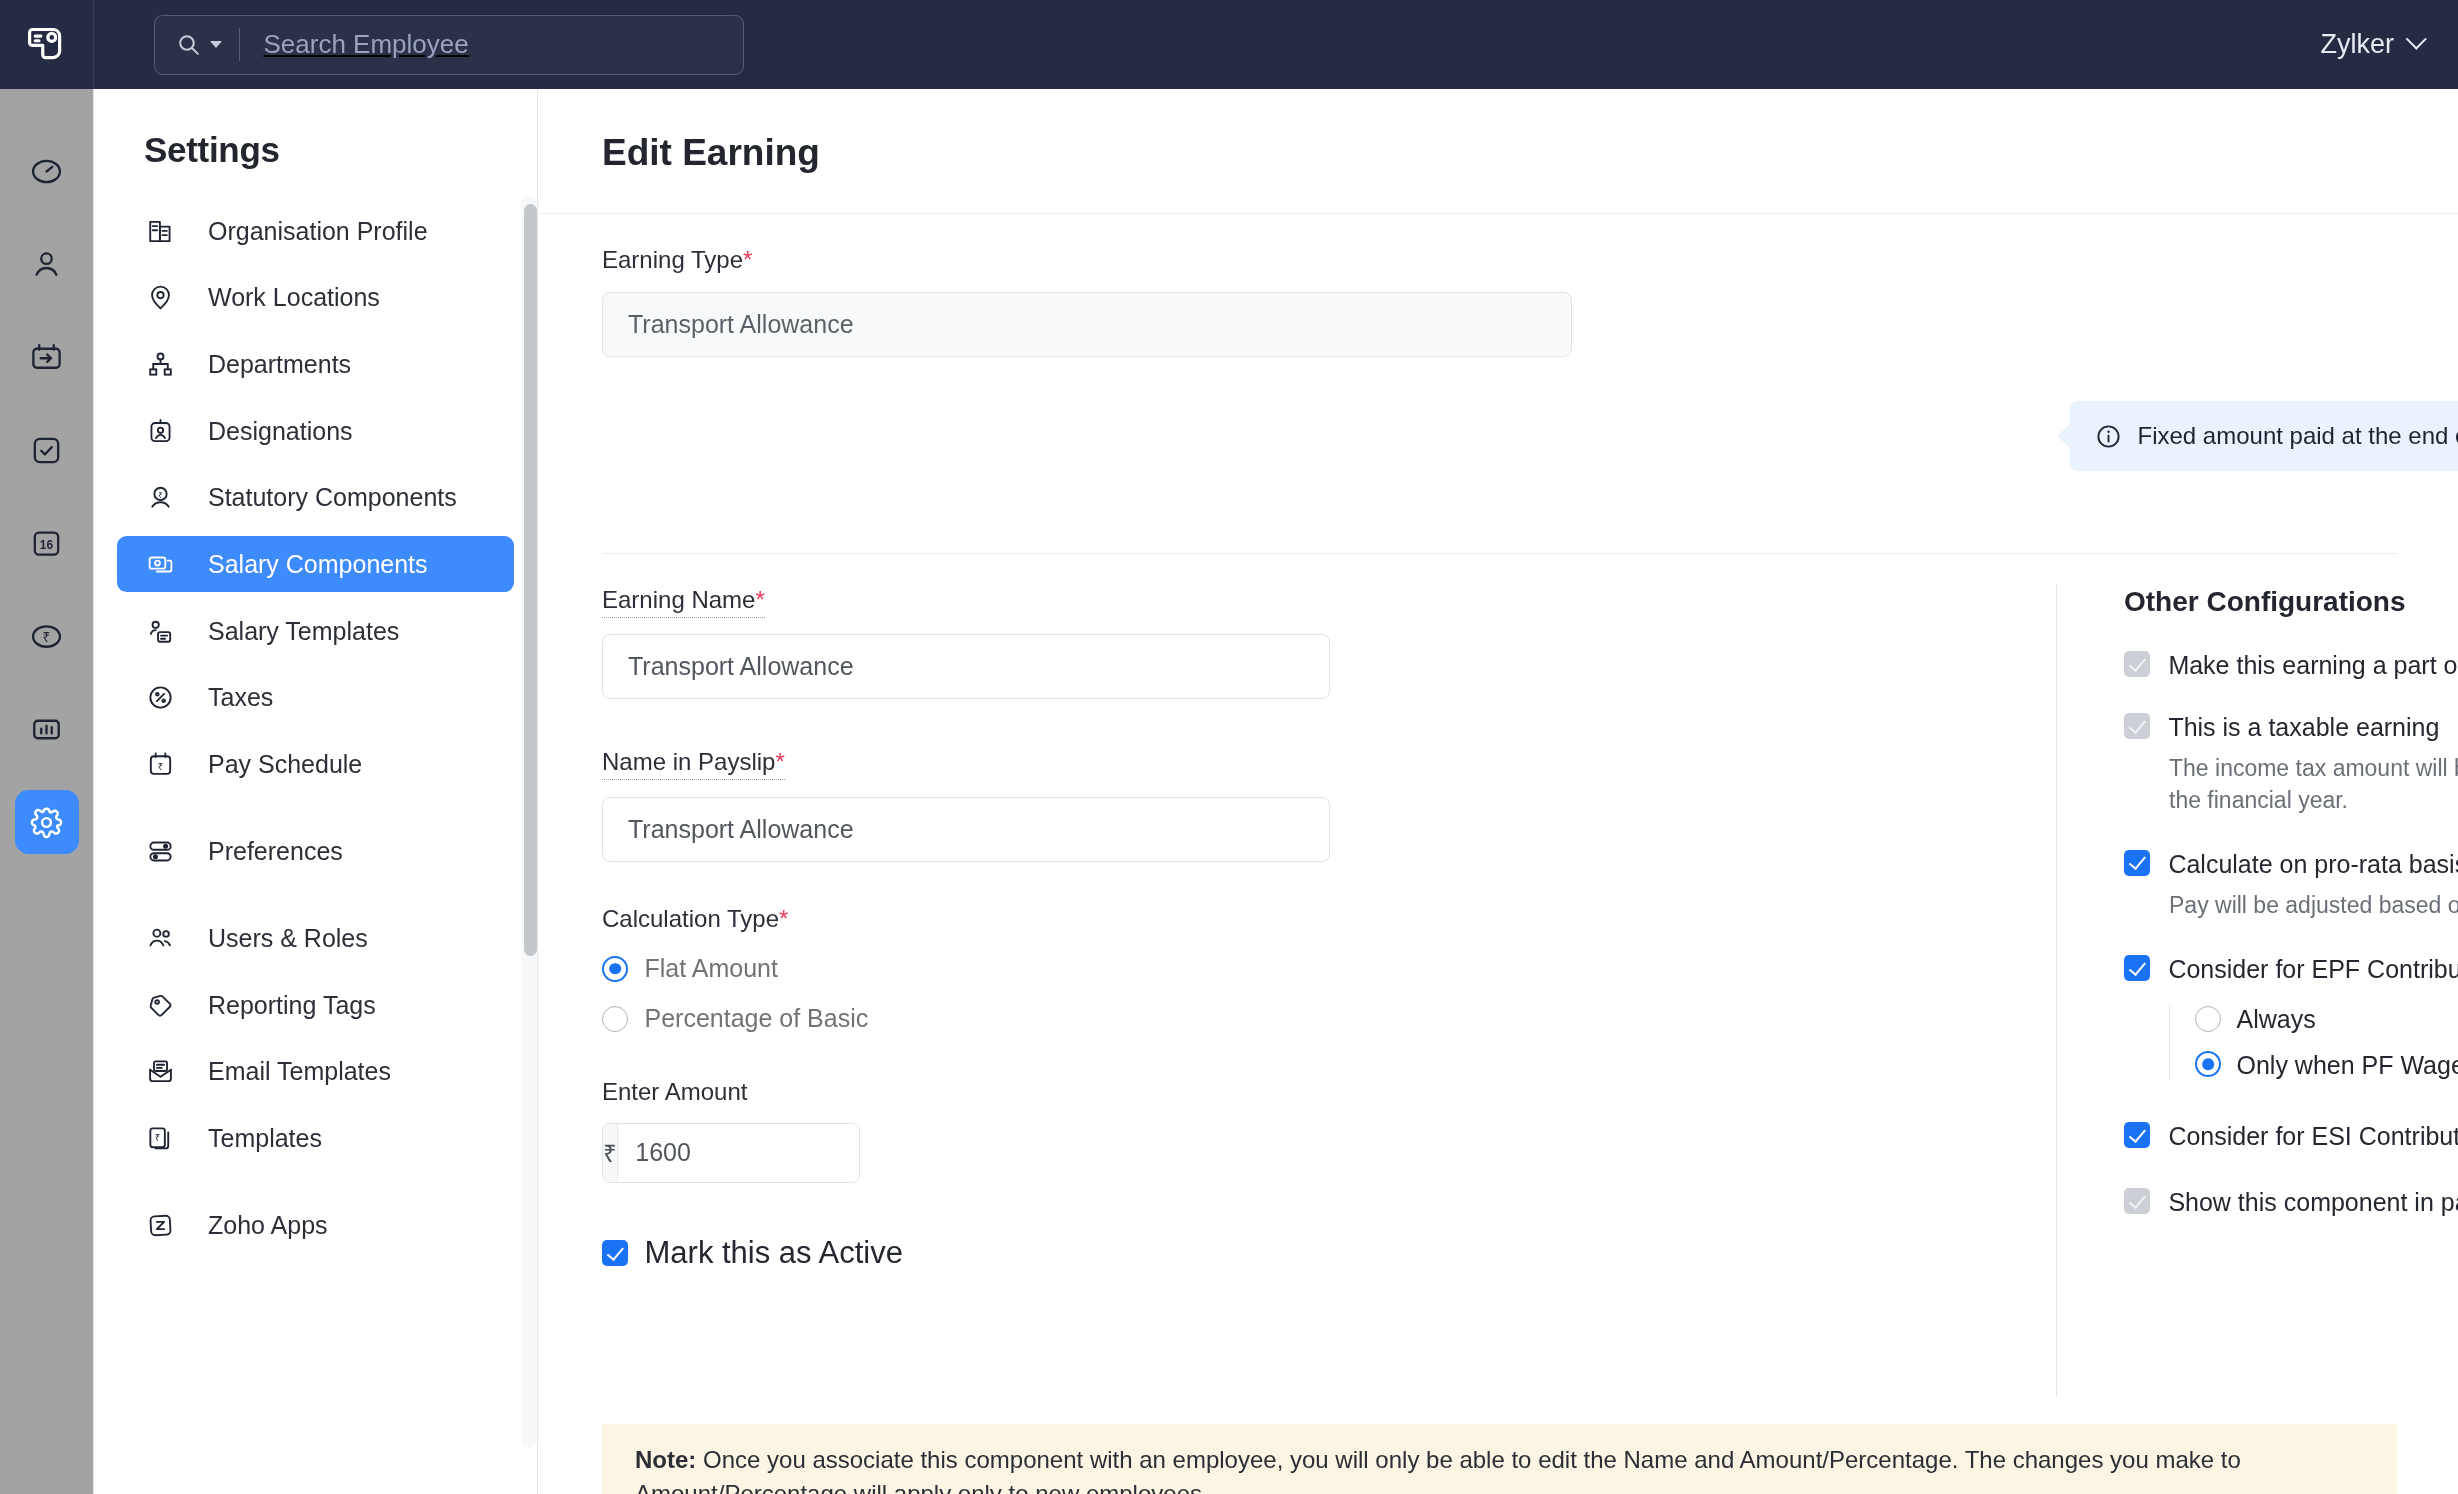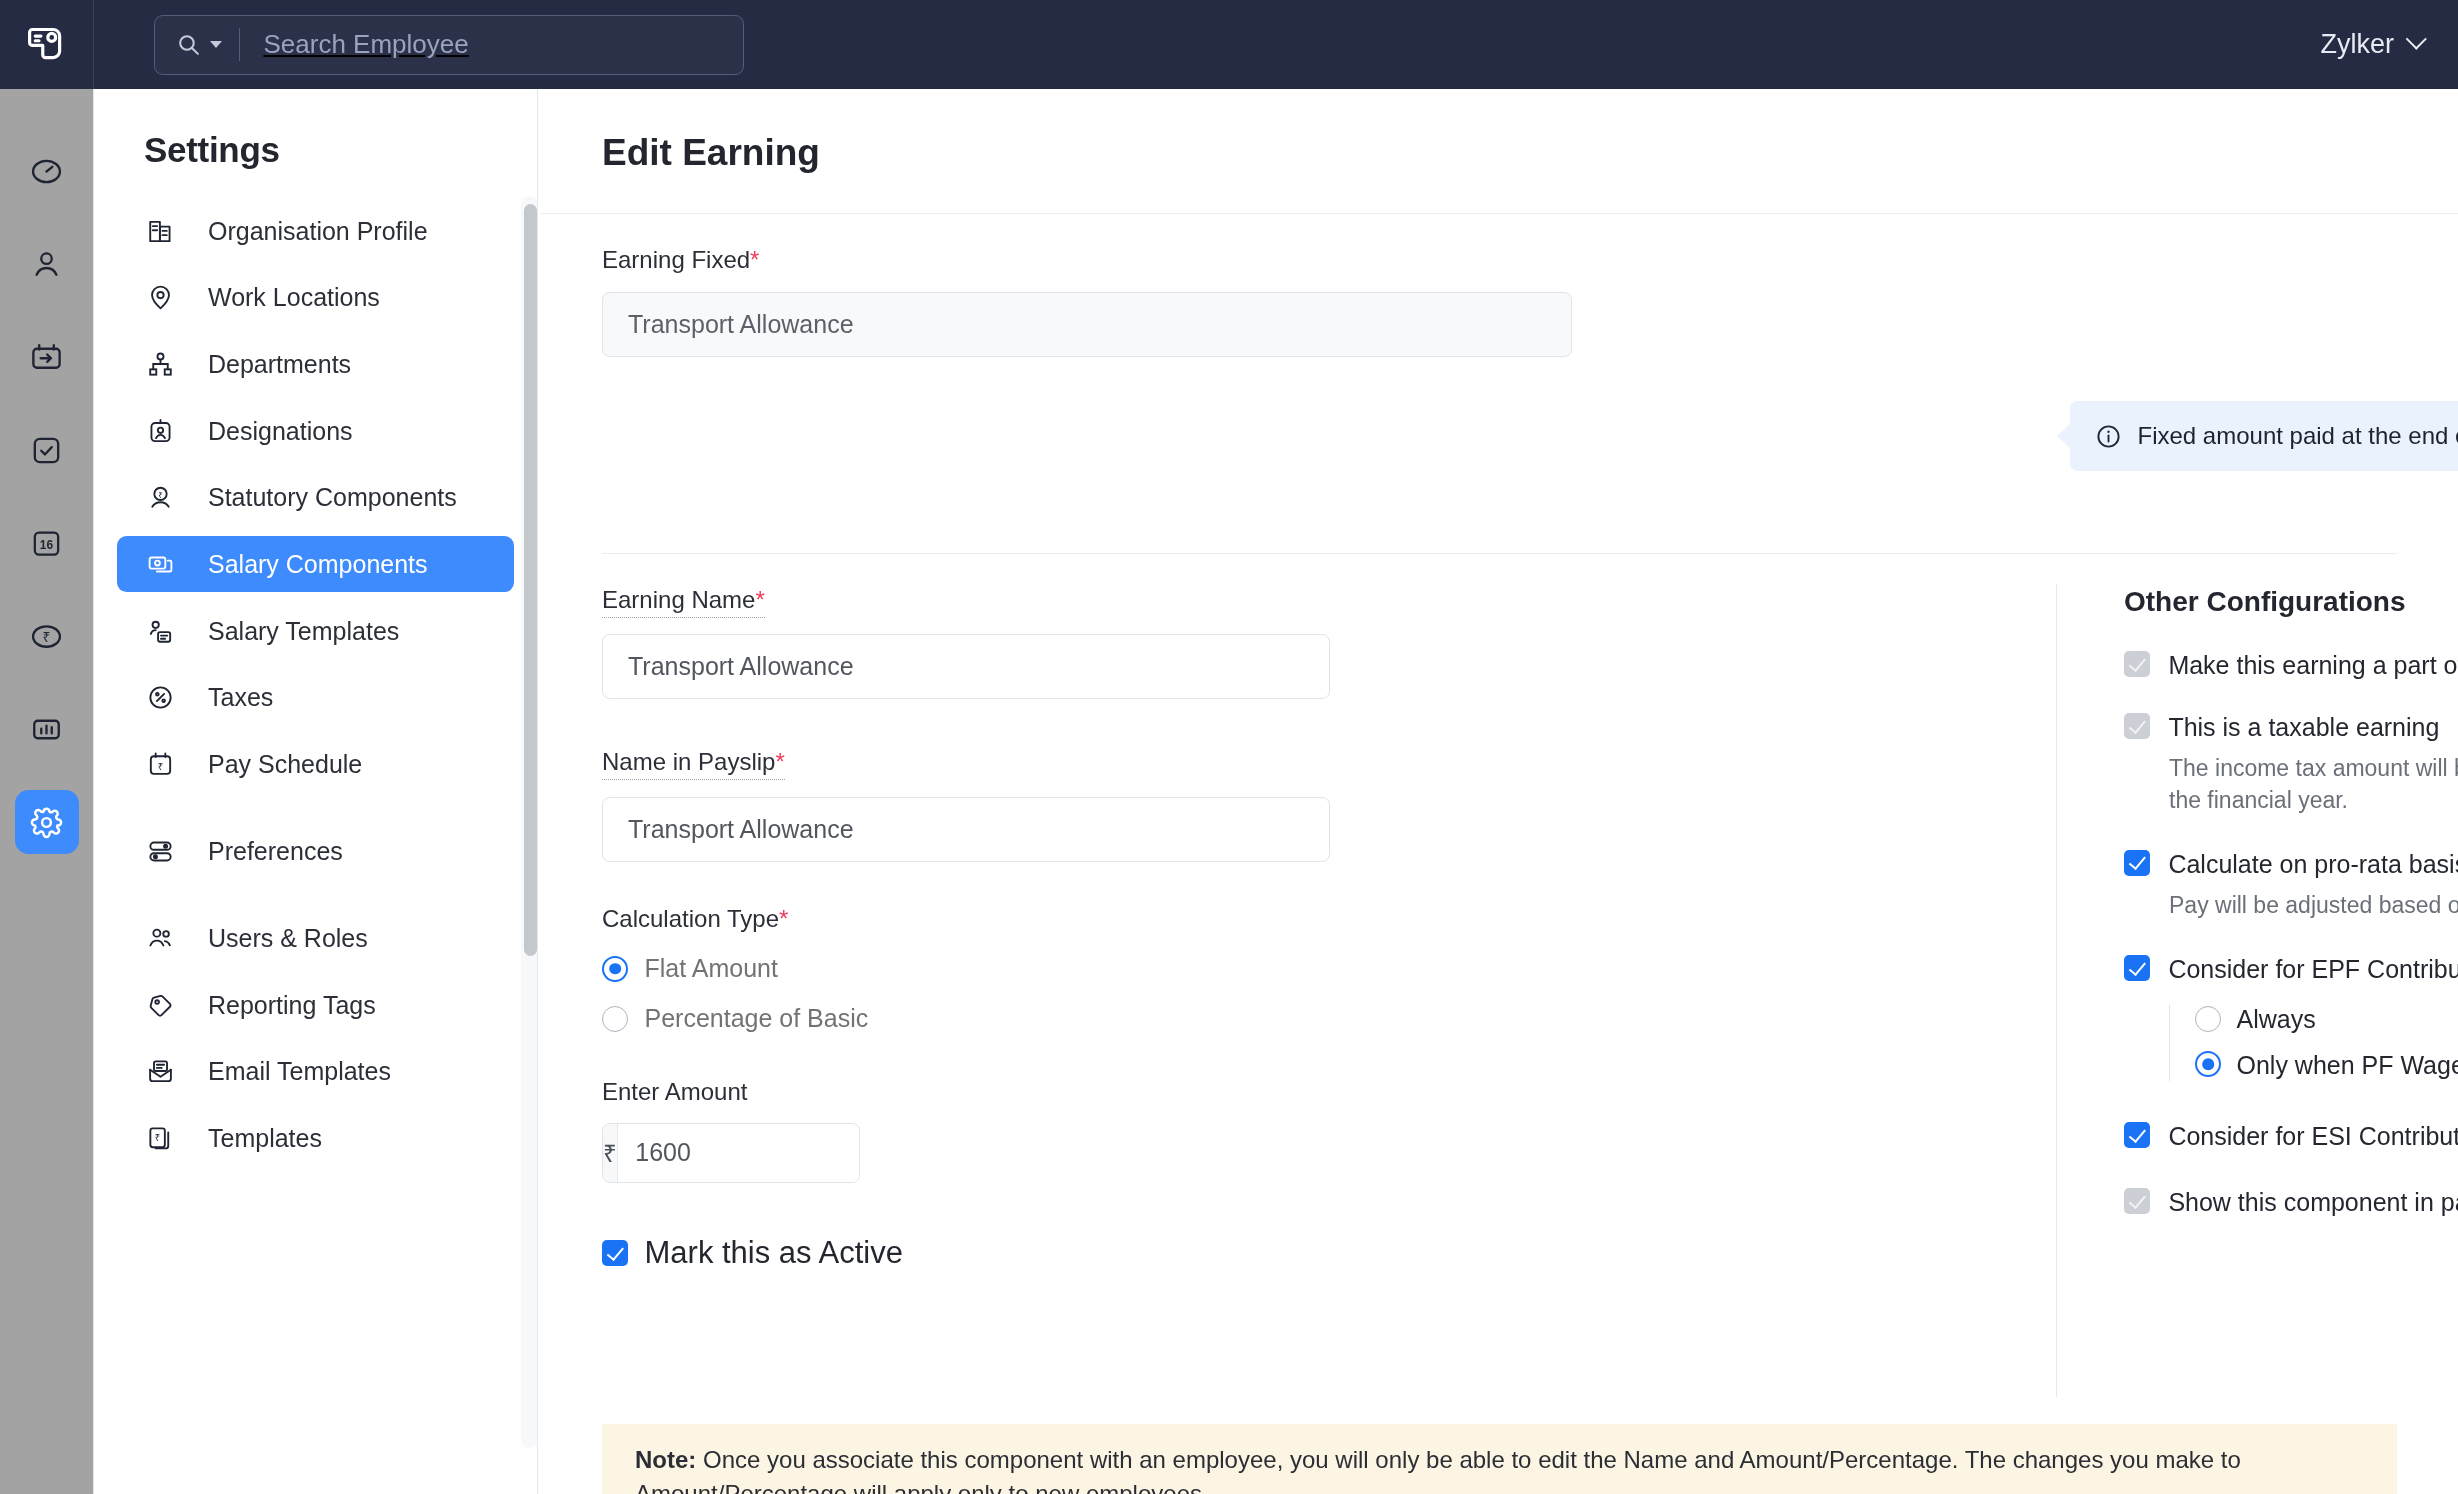--- a/index.html
+++ b/index.html
@@ -513,32 +513,41 @@
       <div class="nav-item">
         <span class="nav-icon">
           <svg width="29" height="29" viewBox="0 0 24 24" fill="none" stroke="#1f2433" stroke-width="1.55" stroke-linejoin="round">
             <rect x="3.6" y="3.6" width="12" height="15.6" rx="2"></rect>
             <path d="M18.4 7v11.2a2 2 0 0 1-2 2H8" stroke-linecap="round"></path>
             <text x="9.6" y="14.2" font-size="8" font-family="Liberation Sans, sans-serif" fill="#1f2433" stroke="none" text-anchor="middle">₹</text>
           </svg>
         </span>
         <span class="nav-label">Templates</span>
       </div>
+      <div class="nav-item nav-gap-top">
+        <span class="nav-icon">
+          <svg width="29" height="29" viewBox="0 0 24 24" fill="none" stroke="#1f2433" stroke-width="1.55" stroke-linejoin="round">
+            <rect x="4" y="4.2" width="16" height="15.6" rx="3.4" transform="rotate(-3 12 12)"></rect>
+            <path d="M9 9h6l-6 6h6" stroke-linecap="round"></path>
+          </svg>
+        </span>
+        <span class="nav-label">Zoho Apps</span>
+      </div>
     </div>
   <div id="settings-scrollbar-track"></div>
   <div id="settings-scrollbar-thumb"></div>
 </div>
 
 <div id="main">
   <div id="page-title">Edit Earning</div>
   <div id="title-rule"></div>
 
   <div id="earning-type-block">
     <div class="field-label">
-      <span>Earning Fixed</span><span class="req">*</span>
+      <span>Earning Type</span><span class="req">*</span>
     </div>
     <input id="earning-type-input" type="text" readonly="" value="Transport Allowance" style="">
   </div>
 
   <div id="earning-type-tip">
     <svg width="27" height="27" viewBox="0 0 24 24" fill="none" stroke="#22293a" stroke-width="1.7">
       <circle cx="12" cy="12" r="9"></circle>
         <path d="M12 11v5.4" stroke-linecap="round"></path>
         <circle cx="12" cy="7.8" r="1.05" fill="#22293a" stroke="none"></circle>
     </svg>

